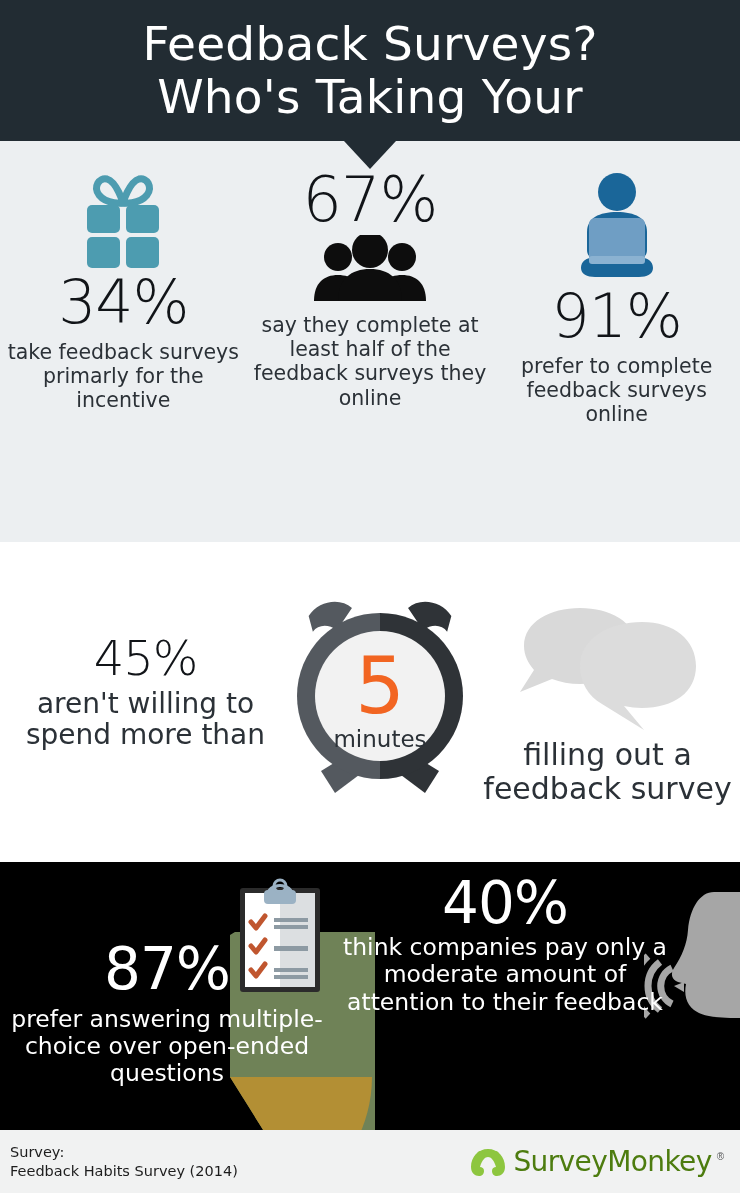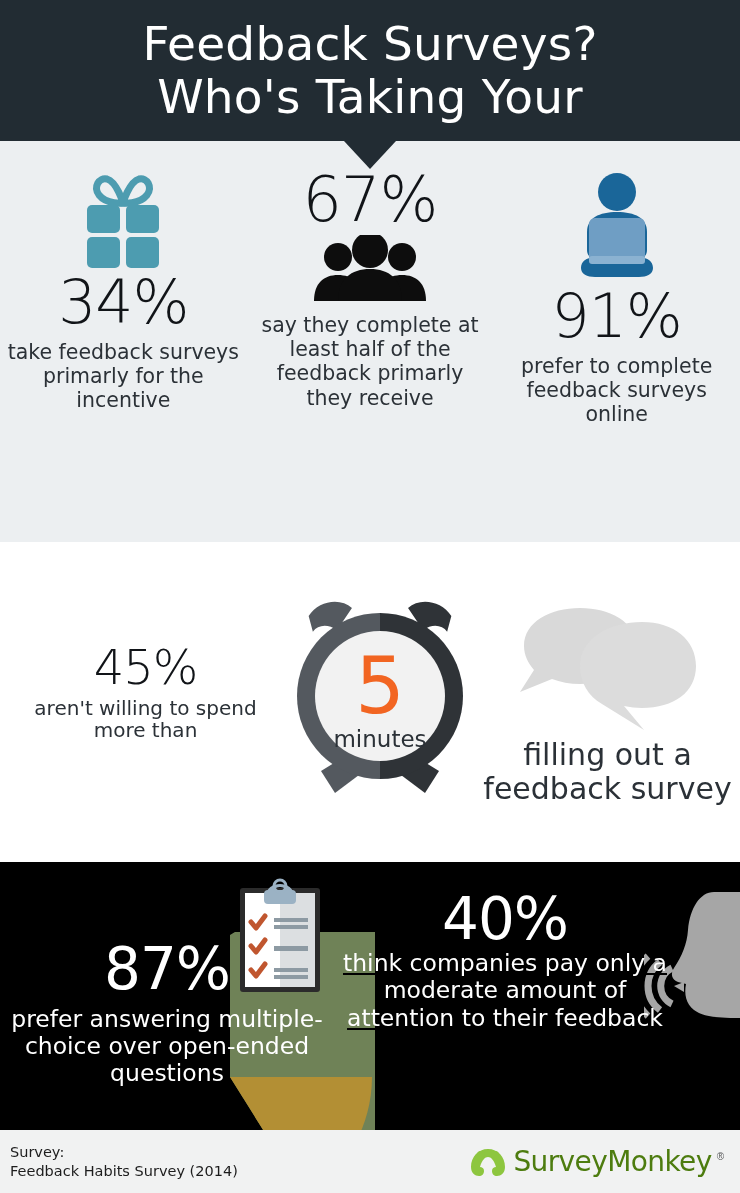--- a/index.html
+++ b/index.html
@@ -94,21 +94,21 @@
     display: flex;
     align-items: center;
   }
   .s2-left {
     width: 285px;
     text-align: center;
     padding-left: 6px;
     padding-bottom: 20px;
   }
   .s2-left .stat-number { font-size: 48px; }
-  .s2-left .stat-caption { font-size: 20px; line-height: 1.12; margin-top: 6px; }
+  .s2-left .stat-caption { font-size: 28px; line-height: 1.12; margin-top: 6px; }
   .s2-mid { width: 190px; display:flex; justify-content:center; align-items:center; }
   .s2-right {
     width: 265px;
     text-align: center;
     padding-top: 6px;
   }
   .s2-right .stat-caption { font-size: 30px; line-height: 1.12; margin-top: 4px; }
   .bubbles-wrap { display:flex; justify-content:center; }
 
   
@@ -152,25 +152,24 @@
   .s3-left .stat-caption {
     color: #ffffff;
     font-size: 23.5px;
     line-height: 1.15;
     margin-top: 8px;
     font-weight: 500;
   }
   .s3-right {
     position: absolute;
     left: 340px;
-    top: 28px;
+    top: 12px;
     width: 330px;
     text-align: center;
     z-index: 4;
-    text-decoration: underline;
   }
   .s3-right .stat-number {
     color: #ffffff;
     font-size: 58px;
     font-weight: 400;
   }
   .s3-right .stat-caption {
     color: #ffffff;
     font-size: 23.5px;
     line-height: 1.16;
@@ -252,21 +251,21 @@
           <g fill="#0d0d0d">
             <circle cx="28" cy="22" r="14"></circle>
             <path d="M4 66 C4 48 14 40 28 40 C42 40 52 48 52 66 Z"></path>
             <circle cx="92" cy="22" r="14"></circle>
             <path d="M68 66 C68 48 78 40 92 40 C106 40 116 48 116 66 Z"></path>
             <circle cx="60" cy="15" r="18"></circle>
             <path d="M28 66 C28 44 41 34 60 34 C79 34 92 44 92 66 Z"></path>
           </g>
         </svg>
       </div>
-      <div class="stat-caption" style="margin-top:12px;">say they complete at least half of the feedback primarly they receive</div>
+      <div class="stat-caption" style="margin-top:12px;">say they complete at least half of the feedback surveys they online</div>
     </div>
 
     <div class="col col-user">
       <div class="icon-wrap">
         <svg width="96" height="108" viewBox="0 0 96 108">
           <circle cx="48" cy="20" r="19" fill="#1a6699"></circle>
           <path d="M18 60 C18 46 30 40 48 40 C66 40 78 46 78 60 L78 78 C78 86 70 90 60 90 L36 90 C26 90 18 86 18 78 Z" fill="#1a6699"></path>
           <path d="M12 96 C12 88 20 84 30 86 L48 92 L66 86 C76 84 84 88 84 96 C84 102 78 105 70 105 L26 105 C18 105 12 102 12 96 Z" fill="#1a6699"></path>
           <rect x="20" y="46" width="56" height="44" rx="6" fill="#6f9ec4"></rect>
           <rect x="20" y="84" width="56" height="8" rx="3" fill="#8bb2d1"></rect>

